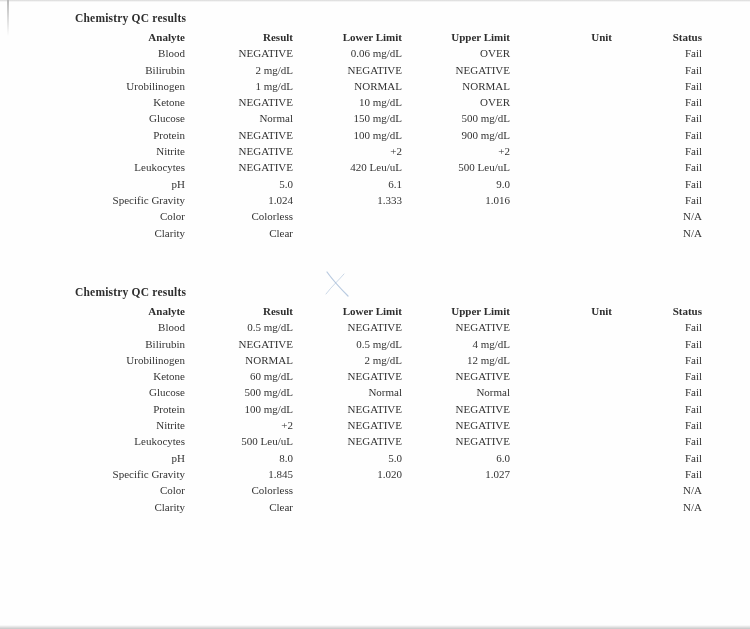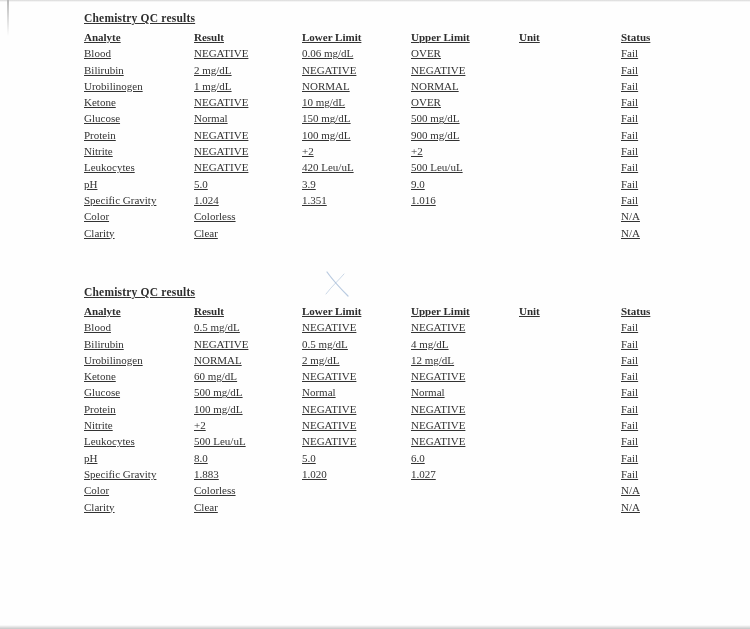--- a/index.html
+++ b/index.html
@@ -10,28 +10,29 @@
     color:#333333;
   }
   
   .edge-top   { position:absolute; top:0; left:0; right:0; height:2px;
                 background:linear-gradient(to bottom,#d7d7d7,rgba(230,230,230,0)); }
   .edge-bottom{ position:absolute; bottom:0; left:0; right:0; height:4px;
                 background:linear-gradient(to top,#c6c6c6,rgba(238,238,238,0)); }
   .corner-line{ position:absolute; left:7px; top:0; width:2px; height:36px;
                 background:linear-gradient(to bottom,#b9b9b9,rgba(205,205,205,0)); }
   
-  .qc-table { position:absolute; left:84px; width:640px;text-decoration:underline; }
+  .qc-table { position:absolute; left:75px; width:640px; }
   .qc-title {
     margin:0 0 3px 0; font-size:11.5px; line-height:16px;
     font-weight:bold; letter-spacing:0.2px; color:#2e2e2e;
   }
   .thead, .row {
     display:grid;
     grid-template-columns:110px 108px 109px 108px 102px 90px;
+    text-align:right;
   }
   .cell {
     font-size:11px; line-height:16.3px; height:16.3px;
     white-space:nowrap; overflow:visible;
   }
   .th { font-weight:bold; color:#2e2e2e; }
   .pen-mark { position:absolute; left:321px; top:269px; }
 </style>
 </head>
 <body>
@@ -110,29 +111,29 @@
         <div class="cell">Leukocytes</div>
         <div class="cell">NEGATIVE</div>
         <div class="cell">420 Leu/uL</div>
         <div class="cell">500 Leu/uL</div>
         <div class="cell"></div>
         <div class="cell">Fail</div>
       </div>
       <div class="row">
         <div class="cell">pH</div>
         <div class="cell">5.0</div>
-        <div class="cell">3.9</div>
+        <div class="cell">6.1</div>
         <div class="cell">9.0</div>
         <div class="cell"></div>
         <div class="cell">Fail</div>
       </div>
       <div class="row">
         <div class="cell">Specific Gravity</div>
         <div class="cell">1.024</div>
-        <div class="cell">1.351</div>
+        <div class="cell">1.333</div>
         <div class="cell">1.016</div>
         <div class="cell"></div>
         <div class="cell">Fail</div>
       </div>
       <div class="row">
         <div class="cell">Color</div>
         <div class="cell">Colorless</div>
         <div class="cell"></div>
         <div class="cell"></div>
         <div class="cell"></div>
@@ -232,21 +233,21 @@
       <div class="row">
         <div class="cell">pH</div>
         <div class="cell">8.0</div>
         <div class="cell">5.0</div>
         <div class="cell">6.0</div>
         <div class="cell"></div>
         <div class="cell">Fail</div>
       </div>
       <div class="row">
         <div class="cell">Specific Gravity</div>
-        <div class="cell">1.883</div>
+        <div class="cell">1.845</div>
         <div class="cell">1.020</div>
         <div class="cell">1.027</div>
         <div class="cell"></div>
         <div class="cell">Fail</div>
       </div>
       <div class="row">
         <div class="cell">Color</div>
         <div class="cell">Colorless</div>
         <div class="cell"></div>
         <div class="cell"></div>

